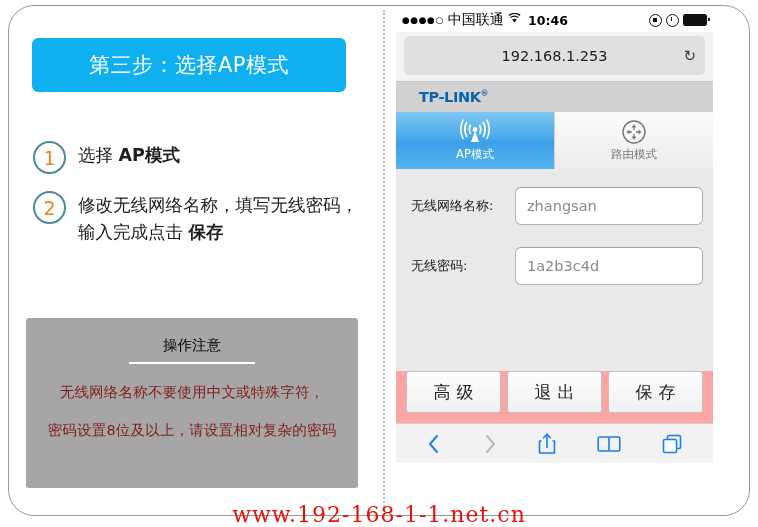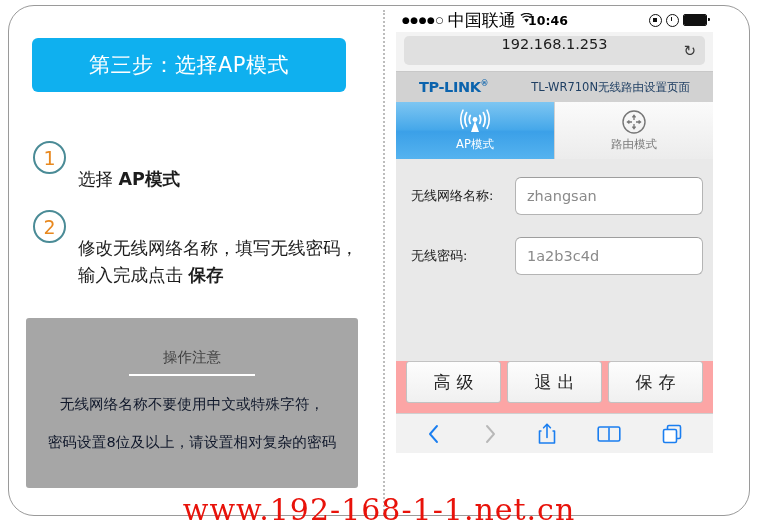--- a/index.html
+++ b/index.html
@@ -80,45 +80,44 @@
     justify-content: center;
     box-sizing: border-box;
     margin-right: 12px;
     margin-top: 1px;
   }
   .step-text {
     font-size: 17.5px;
     color: #1d1d1d;
     line-height: 27px;
     padding-top: 2px;
-    margin-top: 24px;
   }
   .step-text b { font-weight: bold; }
 
   .notice-box {
     position: absolute;
     left: 26px; top: 318px;
     width: 332px; height: 170px;
     background: #a6a6a6;
     border-radius: 3px;
   }
   .notice-title {
     text-align: center;
-    color: #404040;
+    color: #000000;
     font-size: 14.5px;
-    padding-top: 30px;
+    padding-top: 18px;
   }
   .notice-rule {
     width: 126px; height: 0;
     border-top: 2px solid #ffffff;
     margin: 7px auto 0 auto;
   }
   .notice-line {
     text-align: center;
-    color: #0f172a;
+    color: #7f1d1d;
     font-size: 14.5px;
     margin-top: 19px;
     letter-spacing: 0.2px;
   }
 
   
   .phone {
     position: absolute;
     left: 396px; top: 8px;
     width: 317px; height: 496px;
@@ -133,21 +132,21 @@
     background: #ffffff;
     display: flex;
     align-items: center;
     font-size: 12.5px;
     color: #000;
     padding: 0 6px;
     box-sizing: border-box;
   }
   .sb-left { display: flex; align-items: center; gap: 4px; }
   .sb-dots { letter-spacing: 0.5px; font-size: 9px; line-height: 1; }
-  .sb-carrier { font-size: 17px; }
+  .sb-carrier { font-size: 14px; }
   .sb-wifi { font-size: 12px; }
   .sb-time {
     position: absolute; left: 0; right: 13px;
     text-align: center;
     font-size: 12.5px; font-weight: bold;
   }
   .sb-right {
     margin-left: auto;
     display: flex; align-items: center; gap: 4px;
     position: relative; z-index: 2;
@@ -191,24 +190,25 @@
     border-radius: 0 1px 1px 0;
   }
 
   
   .urlbar-wrap {
     background: #f3f3f3;
     padding: 4px 8px 6px 8px;
     border-bottom: 1px solid #c8c8c8;
   }
   .urlbar {
-    height: 29px;
+    height: 39px;
     background: #e0e0e0;
     border-radius: 5px;
     display: flex;
+    align-items: center;
     justify-content: center;
     position: relative;
   }
   .url-text {
     font-size: 14.5px;
     color: #1c1c1c;
   }
   .url-reload {
     position: absolute;
     right: 9px; top: 50%;
@@ -338,21 +338,21 @@
   }
   .bb-icon { display: flex; align-items: center; justify-content: center; }
 
   
   .watermark {
     position: absolute;
     left: 0; right: 0;
     bottom: 0px;
     text-align: center;
     color: #e8120a;
-    font-size: 30px;
+    font-size: 22px;
     font-family: "DejaVu Serif", "Liberation Serif", serif;
     letter-spacing: 1px;
     z-index: 40;
   }
 </style>
 </head>
 <body>
 
 <div id="root">
 
@@ -412,21 +412,20 @@
 
     <div class="urlbar-wrap">
       <div class="urlbar">
         <span class="url-text">192.168.1.253</span>
         <span class="url-reload">↻</span>
       </div>
     </div>
 
     <div class="tp-header">
       <span class="tp-logo"><span>TP-LINK</span><sup>®</sup></span>
-      <span class="tp-model">TL-WR710N无线路由设置页面</span>
     </div>
 
     <div class="tabs">
 
       <div class="tab active">
         <span class="tab-icon">
           <svg width="40" height="26" viewBox="0 0 40 26">
             <path d="M20 12 L16 23 L24 23 Z" fill="#fff"></path>
             <circle cx="20" cy="10.5" r="2.4" fill="#fff"></circle>
             <path d="M15.3 6.5 Q13.2 10.3 15.3 14.3" stroke="#fff" stroke-width="1.8" fill="none" stroke-linecap="round"></path>

